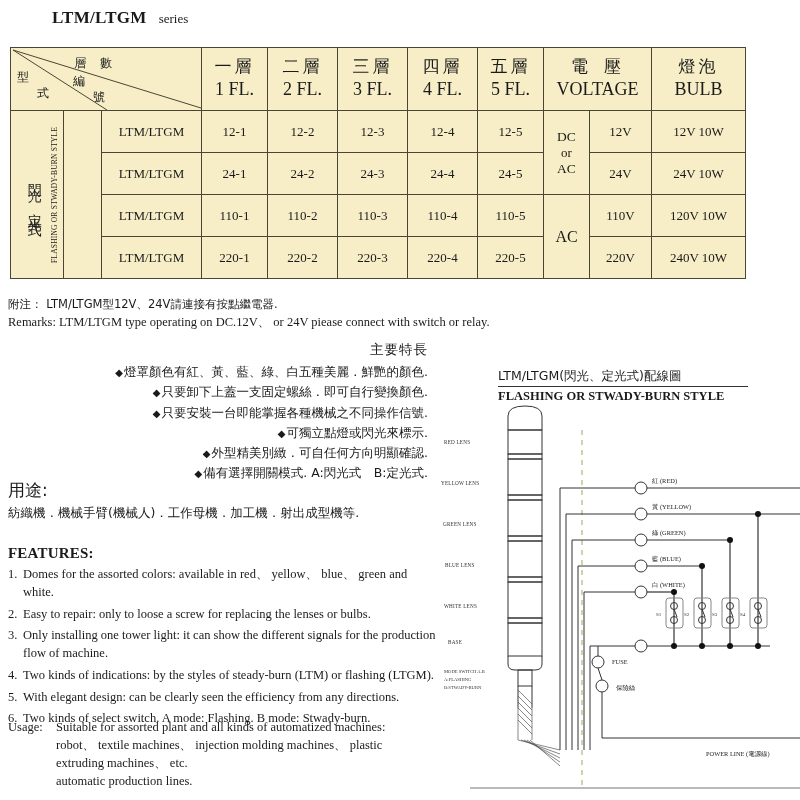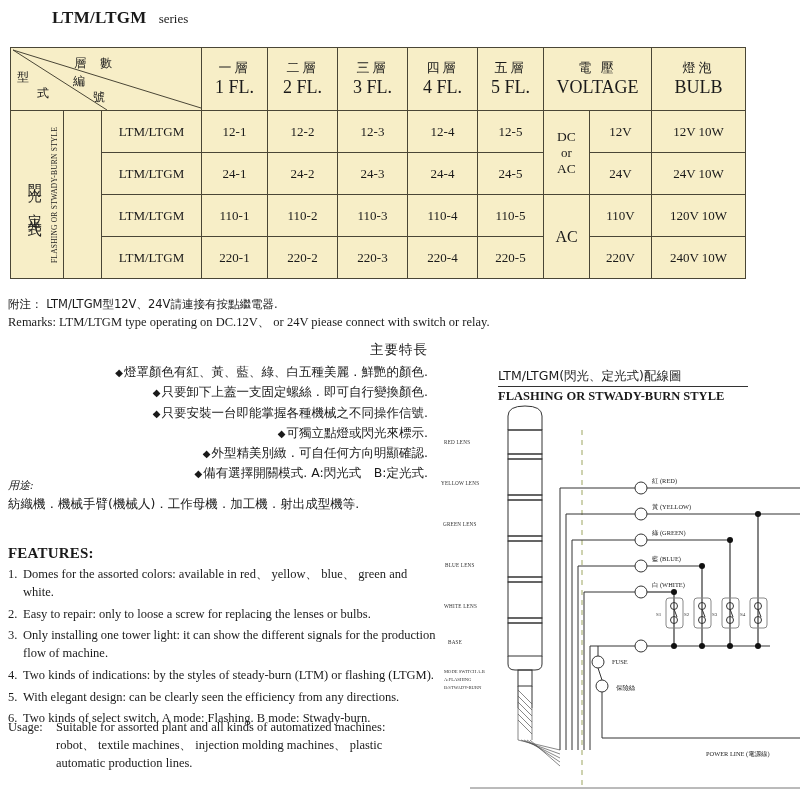--- a/index.html
+++ b/index.html
@@ -27,21 +27,21 @@
   .spec-table td{
     border:1px solid #4a4636;
     background:#f7eec7;
     text-align:center;
     vertical-align:middle;
     font-size:13px;
     padding:0;
     height:41px;
   }
   .spec-table td.hdr{height:62px;line-height:1.25;}
-  .cn{font-family:Liberation Sans, sans-serif;font-size:13px;letter-spacing:3px;}
+  .cn{font-family:Liberation Mono, monospace;font-size:17px;letter-spacing:3px;}
   .en{font-size:18px;font-family:"Liberation Serif",serif;}
   .val{font-size:13.5px;font-family:"Liberation Serif",serif;}
 
   
   .corner{position:relative;overflow:hidden;padding:0 !important;}
   .corner svg{position:absolute;left:0;top:0;}
   .corner .lbl{position:absolute;font-family:"DejaVu Sans","Liberation Sans",sans-serif;font-size:12px;}
   .corner .l-layers{right:84px;top:8px;letter-spacing:5px;}
   .corner .l-type{left:6px;top:22px;}
   .corner .l-type2{left:26px;top:38px;}
@@ -72,21 +72,21 @@
 
   
   .cn-block{position:absolute;left:8px;top:341px;width:420px;
             font-family:"DejaVu Sans","Liberation Sans",sans-serif;text-align:right;}
   .cn-block h3{margin:0 0 3px 0;font-size:13.5px;font-weight:normal;letter-spacing:1px;}
   .cn-block .item{font-size:12.5px;line-height:1.62;white-space:nowrap;}
   .cn-block .item .bullet{font-size:10px;margin-right:1px;}
 
   .usage-cn{position:absolute;left:8px;top:478px;width:430px;
             font-family:"DejaVu Sans","Liberation Sans",sans-serif;}
-  .usage-cn .h{font-size:11px;line-height:1.5;font-style:italic;}
+  .usage-cn .h{font-size:17px;line-height:1.5;}
   .usage-cn .t{font-size:12.5px;line-height:1.5;white-space:nowrap;}
 
   
   .feat{position:absolute;left:8px;top:545px;width:430px;}
   .feat h3{margin:0 0 4px 0;font-size:15px;font-weight:bold;letter-spacing:.2px;}
   .feat ol{margin:0;padding:0;list-style:none;}
   .feat li{font-size:12.5px;line-height:1.42;margin-bottom:4px;display:flex;}
   .feat li .n{width:15px;flex:none;}
   .feat li .tx{flex:1;}
 
@@ -277,20 +277,21 @@
           <span class="tx">Two kinds of select switch.  A mode: Flashing.   B mode:  Stwady-burn.</span>
         </li>
     </ol>
   </div>
 
   <div class="usage-en">
     <span class="lab">Usage:</span>
     <span class="body">
       <p>Suitable for assorted plant and all kinds of automatized machines:</p>
       <p>robot、 textile machines、 injection molding machines、 plastic</p>
+      <p>extruding machines、 etc.</p>
       <p>automatic production lines.</p>
     </span>
   </div>
 
   <div class="diagram">
     <div class="dtitle">
       <span class="t1">LTM/LTGM(閃光、定光式)配線圖</span>
       <span class="t2">FLASHING OR STWADY-BURN STYLE</span>
     </div>
 

